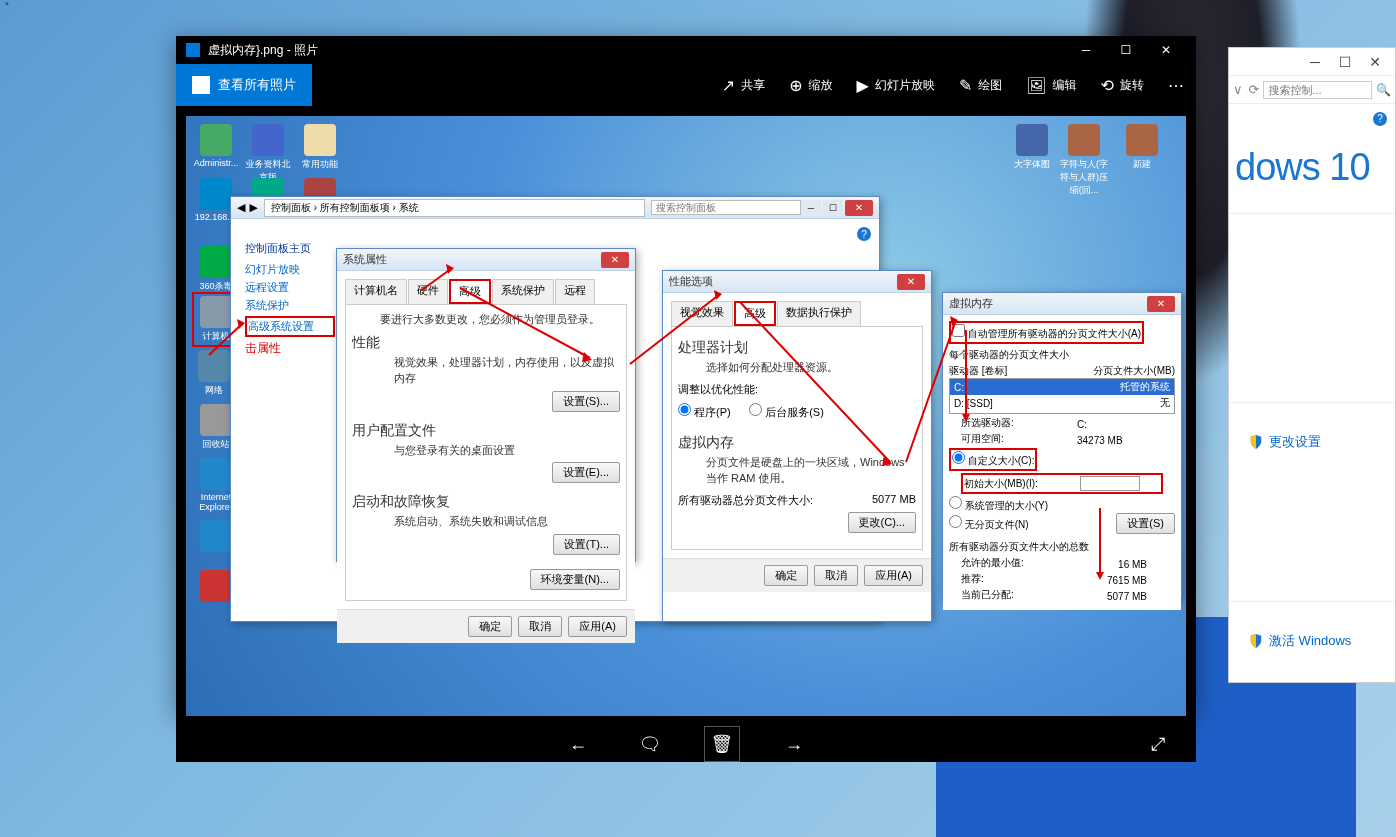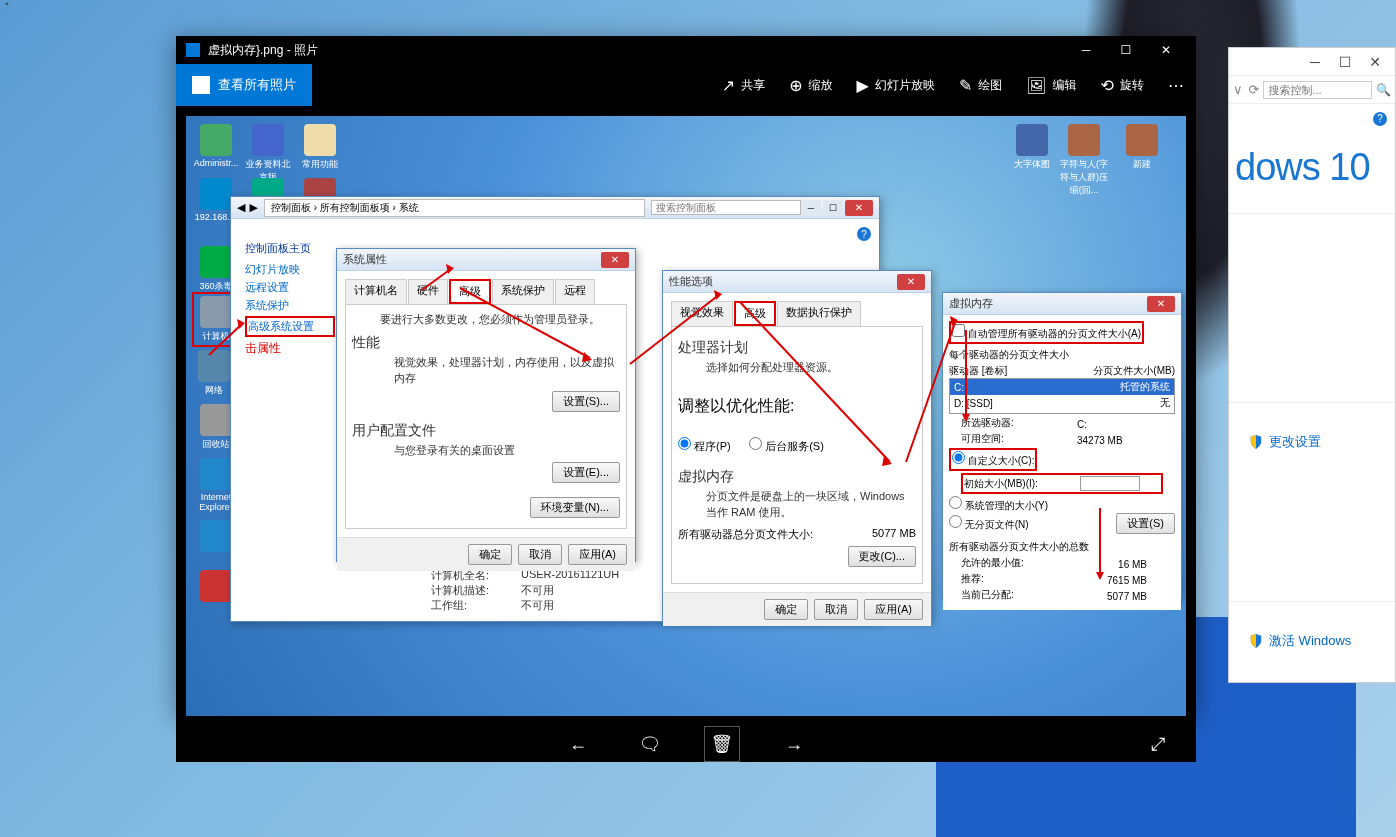--- a/index.html
+++ b/index.html
@@ -262,20 +262,25 @@
             <div class="win7-group">
               <div class="win7-group-title">性能</div>
               <div class="win7-text">视觉效果，处理器计划，内存使用，以及虚拟内存</div>
               <div class="win7-btnrow"><span class="win7-btn red-box">设置(S)...</span></div>
             </div>
             <div class="win7-group">
               <div class="win7-group-title">用户配置文件</div>
               <div class="win7-text">与您登录有关的桌面设置</div>
               <div class="win7-btnrow"><span class="win7-btn">设置(E)...</span></div>
             </div>
+            <div class="win7-group">
+              <div class="win7-group-title">启动和故障恢复</div>
+              <div class="win7-text">系统启动、系统失败和调试信息</div>
+              <div class="win7-btnrow"><span class="win7-btn">设置(T)...</span></div>
+            </div>
             <div class="win7-btnrow"><span class="win7-btn">环境变量(N)...</span></div>
           </div>
         </div>
         <div class="dlg-btns">
           <span class="win7-btn">确定</span>
           <span class="win7-btn">取消</span>
           <span class="win7-btn">应用(A)</span>
         </div>
       </div>
 
@@ -287,21 +292,21 @@
         <div class="win7-body">
           <div class="win7-tabs">
             <div class="win7-tab">视觉效果</div>
             <div class="win7-tab active red-box">高级</div>
             <div class="win7-tab">数据执行保护</div>
           </div>
           <div style="border:1px solid #ccc;border-top:none;padding:6px">
             <div class="win7-group">
               <div class="win7-group-title">处理器计划</div>
               <div class="win7-text" style="padding-left:0">选择如何分配处理器资源。</div>
-              <div style="margin:20px 0;font-size:16px">调整以优化性能:</div>
+              <div style="margin:6px 0;font-size:11px">调整以优化性能:</div>
               <div style="font-size:11px">
                 <label><input type="radio" checked="" style=""> <span>程序(P)</span></label>
                 &nbsp;&nbsp;&nbsp;&nbsp;
                 <label><input type="radio" style=""> <span>后台服务(S)</span></label>
               </div>
             </div>
             <div class="win7-group" style="margin-top:14px">
               <div class="win7-group-title">虚拟内存</div>
               <div class="win7-text" style="padding-left:0">分页文件是硬盘上的一块区域，Windows 当作 RAM 使用。</div>
               <div style="display:flex;justify-content:space-between;font-size:11px;margin-top:6px">

